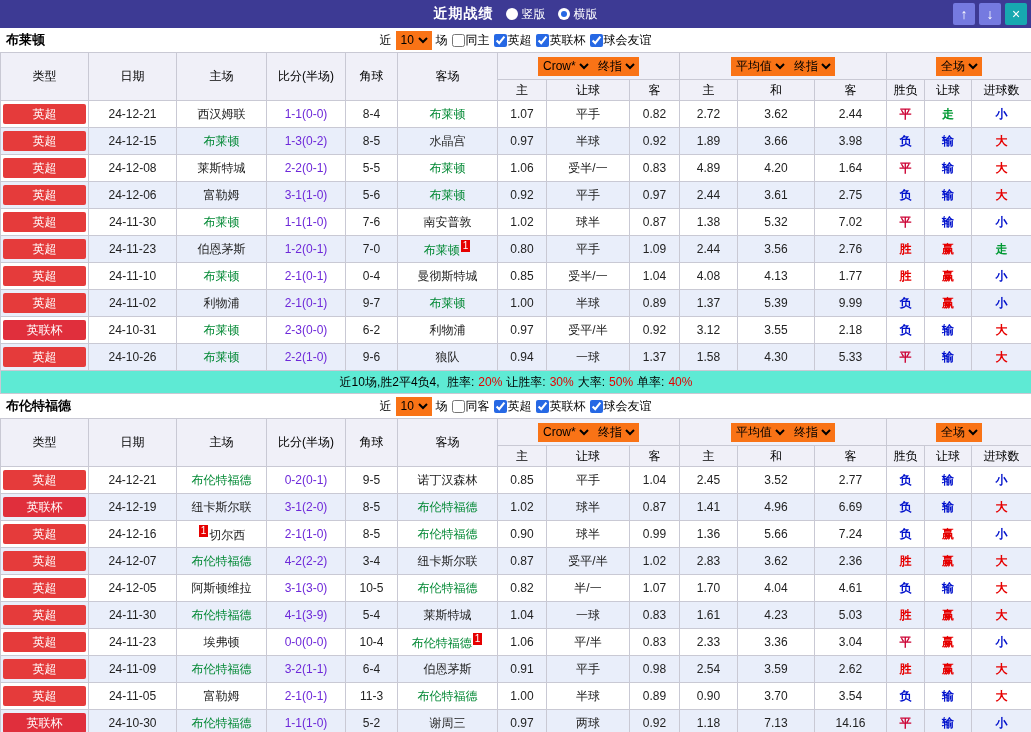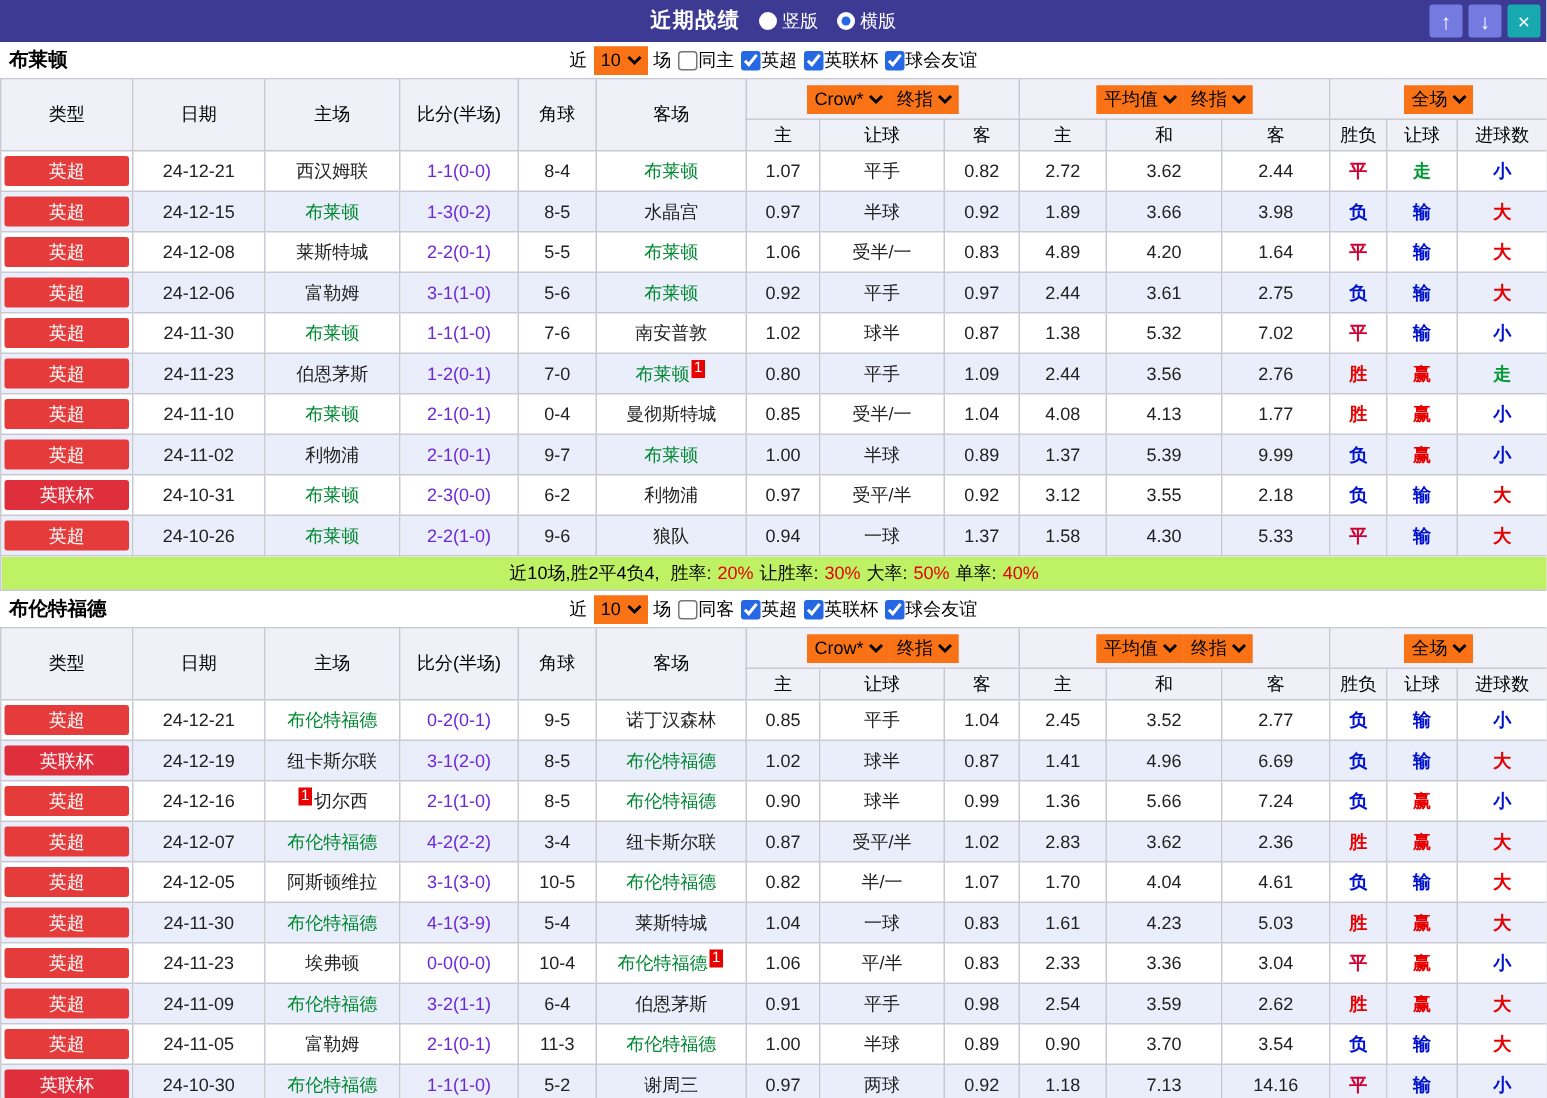--- a/index.html
+++ b/index.html
@@ -30,21 +30,21 @@
   .grid tr.h2 th{height:20px}
   .grid tbody td{height:26px}
   .grid tbody tr.alt{background:#e9eefa}
   .selwrap{display:flex;justify-content:center;align-items:center;gap:0}
   .badge{display:block;margin:2px 2px;line-height:20px;color:#fff;font-size:12px;border-radius:2px}
   .score{color:#6d28d9}
   .teamcell{cursor:pointer}
   .focus{color:#008833}
   .redcard{display:inline-block;background:#e60000;color:#fff;font-size:10px;line-height:12px;padding:0 2px;margin:0 1px;vertical-align:super}
   .res{font-weight:bold}
-  tr.summary td{height:22px;background:#bef264;color:#000}
+  tr.summary td{height:22px;background:#5eead4;color:#000}
   tr.summary .red{color:#e60000}
   tr.summary span{margin:0 2px}
 </style>
 </head>
 <body>
 
 <div class="topbar">
   <div class="topbar-center" style="display:flex;align-items:center;gap:12px">
     <span class="title">近期战绩</span>
     <span class="radio-item">

